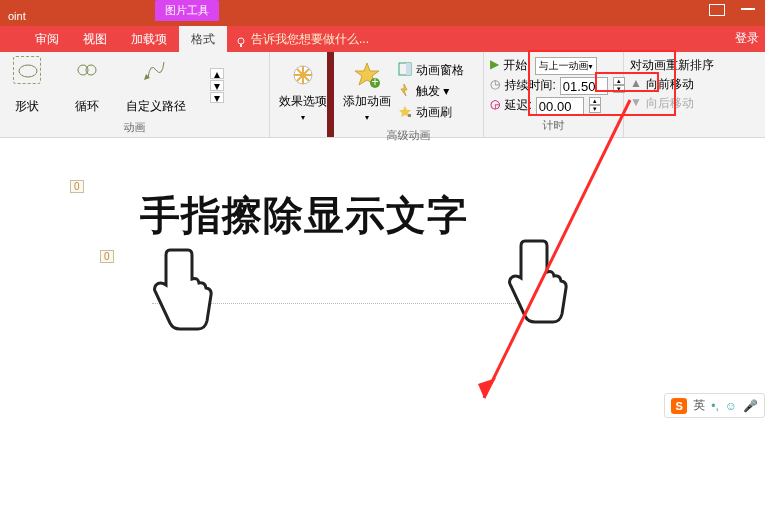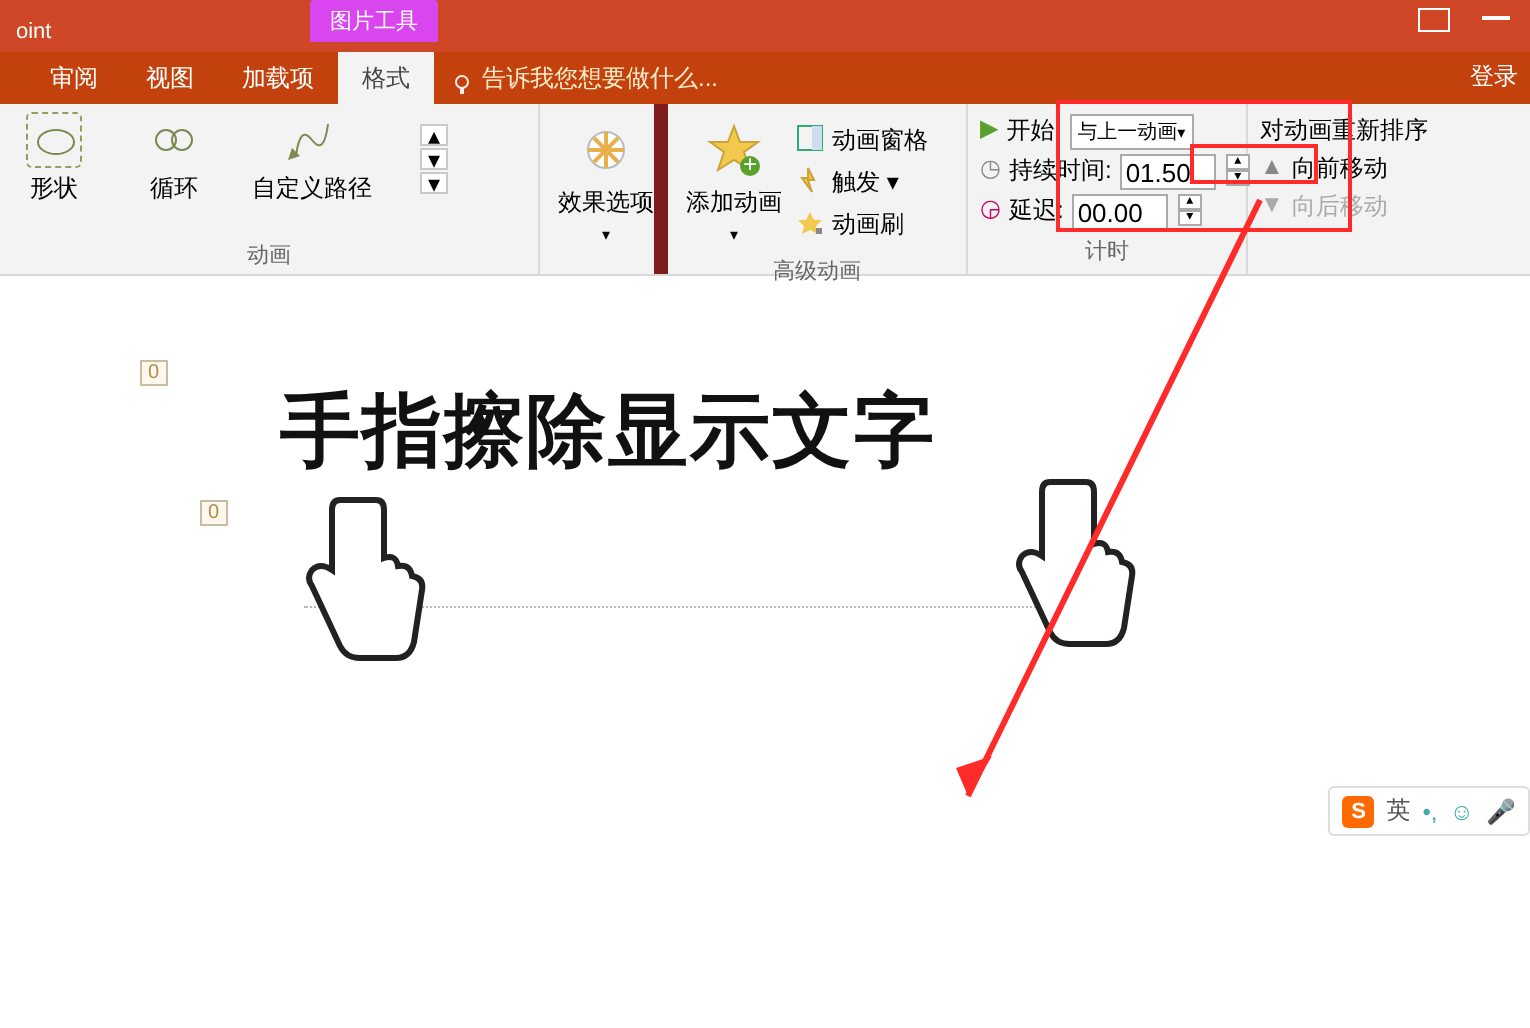--- a/index.html
+++ b/index.html
@@ -2,31 +2,31 @@
 <html><head>
 <meta charset="utf-8">
 <style>
 *{margin:0;padding:0;box-sizing:border-box;font-family:"Microsoft YaHei",Arial,sans-serif;font-size:12px}
 body{background:#fff;width:765px;height:514px;overflow:hidden;position:relative}
 .titlebar{height:26px;background:#d04727;display:flex;align-items:flex-end;color:#fff}
 .title-app{padding:0 8px 4px 8px;color:#fff;font-size:11px}
 .ctx-tab-label{position:absolute;left:155px;top:0;background:#d946ef;padding:3px 10px;font-size:11px;border-radius:2px 2px 0 0}
 .win-ctrl{position:absolute;right:40px;top:4px;width:16px;height:12px;border:1px solid #fff;display:flex;align-items:center;justify-content:center}
 .win-min{position:absolute;right:10px;top:8px;width:14px;height:2px;background:#fff}
-.tabbar{height:26px;background:#c2410c;display:flex;align-items:center;color:#fff;padding-left:13px}
+.tabbar{height:26px;background:#ef4444;display:flex;align-items:center;color:#fff;padding-left:23px}
 .tab{padding:5px 12px;cursor:pointer}
 .tab.active{background:#f3f3f3;color:#444}
 .tellme{display:flex;align-items:flex-end;margin-left:8px;color:#ffd;opacity:.9}
 .tellme svg{margin-right:4px}
 .login{position:absolute;right:6px;top:30px;color:#fff}
 .ribbon{height:86px;background:#f3f3f3;border-bottom:1px solid #d9d9d9;display:flex;position:relative}
 .grp{border-right:1px solid #d9d9d9;display:flex;flex-direction:column;justify-content:space-between;padding:4px 6px 2px 6px}
 .grp-label{text-align:center;color:#666;font-size:11px;padding-top:2px}
 .anim-row{display:flex;gap:18px;align-items:center}
-.anim-item{display:flex;flex-direction:column;align-items:center;gap:2px;width:42px}
+.anim-item{display:flex;flex-direction:column;align-items:center;gap:14px;width:42px}
 .anim-icon{width:28px;height:28px;border:1px dashed #8fa060;border-radius:3px;position:relative}
 .scroll-arrows{display:flex;flex-direction:column;gap:1px;margin-left:6px}
 .scroll-arrows div{width:14px;height:11px;border:1px solid #c9c9c9;display:flex;align-items:center;justify-content:center;background:#fff}
 .big-btn{display:flex;flex-direction:column;align-items:center;justify-content:center;width:54px;gap:3px;padding:4px 2px}
 .big-btn .glyph{width:30px;height:30px;display:flex;align-items:center;justify-content:center}
 .small-row{display:flex;gap:4px;padding:1px 0;white-space:nowrap}
 .timing{padding:4px 6px}
 .timing .small-row{height:20px}
 .timing input{width:48px;height:18px;border:1px solid #aaa;padding:0 2px;font-size:13px}
 .spin{display:flex;flex-direction:column;margin-left:1px}

